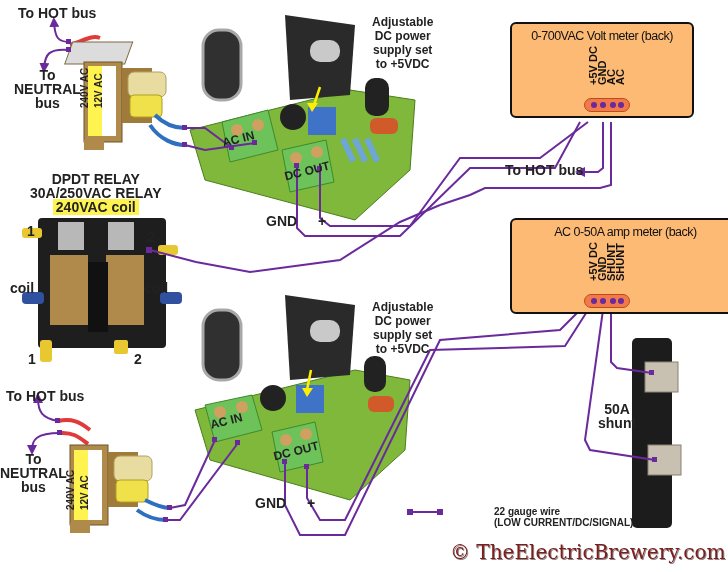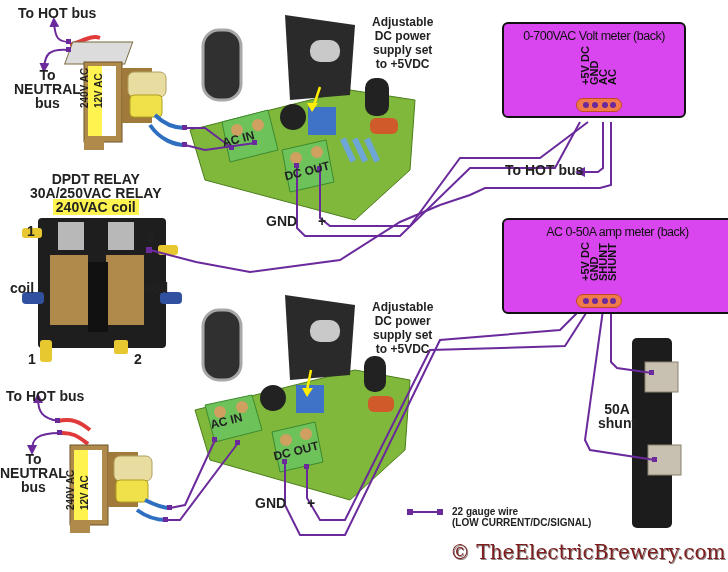--- a/index.html
+++ b/index.html
@@ -1,30 +1,30 @@
 <!DOCTYPE html>
 <html><head>
 <meta charset="utf-8">
 <style>
   html, body { margin: 0; padding: 0; background: #ffffff; }
   body { width: 728px; height: 572px; position: relative; overflow: hidden;
          font-family: "Liberation Sans", sans-serif; color: #1a1a1a; }
   .lbl { position: absolute; font-weight: bold; font-size: 14px; text-align: center; line-height: 14px; color: #222; white-space: nowrap; }
   .hl { background: #fff44f; padding: 0 3px; }
   svg#wires { position: absolute; left: 0; top: 0; }
-  .meter { position: absolute; border: 2px solid #111; border-radius: 6px; background: #d946ef; }
+  .meter { position: absolute; border: 2px solid #111; border-radius: 6px; background: #fdba74; margin-left: 8px; }
   .meter-title { position: absolute; left: 0; right: 0; top: 5px; text-align: center; font-size: 12.5px; letter-spacing: -0.5px; color: #111; }
   .pins { position: absolute; bottom: 10px; display: flex; gap: 0px; }
   .pinlbl { width: 9px; height: 44px; position: relative; }
   .pinlbl span { position: absolute; left: 50%; bottom: 0; transform-origin: 0 0; transform: rotate(-90deg) translate(0, -50%);
                  font-size: 11px; font-weight: bold; white-space: nowrap; line-height: 11px; color: #111; }
   .connector { position: absolute; background: #f07a4a; border: 1.5px solid #c04a20; border-radius: 7px; height: 12px; }
   .dot { position: absolute; top: 3px; width: 6px; height: 6px; border-radius: 50%; background: #6a2a9c; }
   .legend { position: absolute; left: 408px; top: 507px; display: flex; align-items: flex-start; gap: 8px; }
-  .legend-text { font-size: 10px; font-weight: bold; line-height: 11px; color: #222; }
+  .legend-text { font-size: 10px; font-weight: bold; line-height: 11px; color: #222; margin-left: 42px; }
   .copyright { position: absolute; left: 450px; top: 540px; font-family: "DejaVu Serif", serif; font-size: 20px; color: #7f1d1d; letter-spacing: 0px;
                text-shadow: 1px 1px 0 #8a8a8a; }
 </style>
 </head>
 <body>
 
 <svg id="wires" width="728" height="572" viewBox="0 0 728 572">
   <defs>
     <marker id="arrow" viewBox="0 0 10 10" refX="5" refY="5" markerWidth="5" markerHeight="5" orient="auto-start-reverse">
       <path d="M0,0 L10,5 L0,10 z" fill="#6a2a9c"></path>

